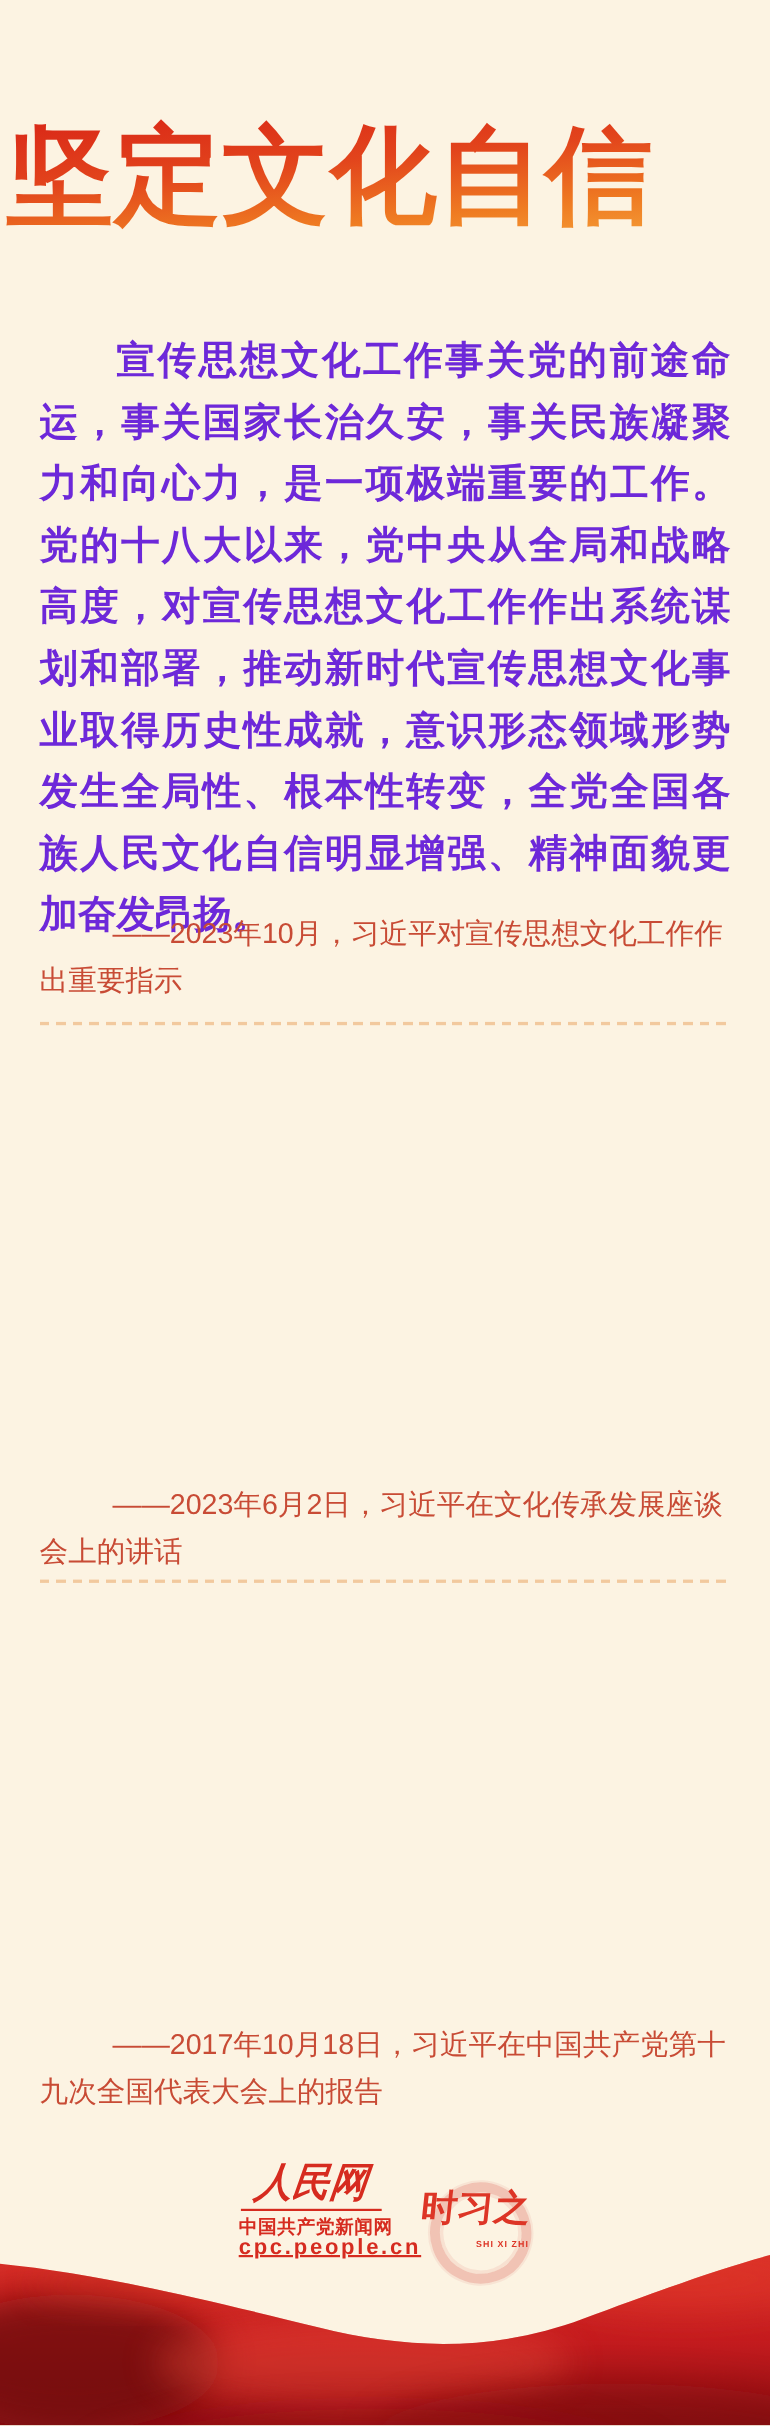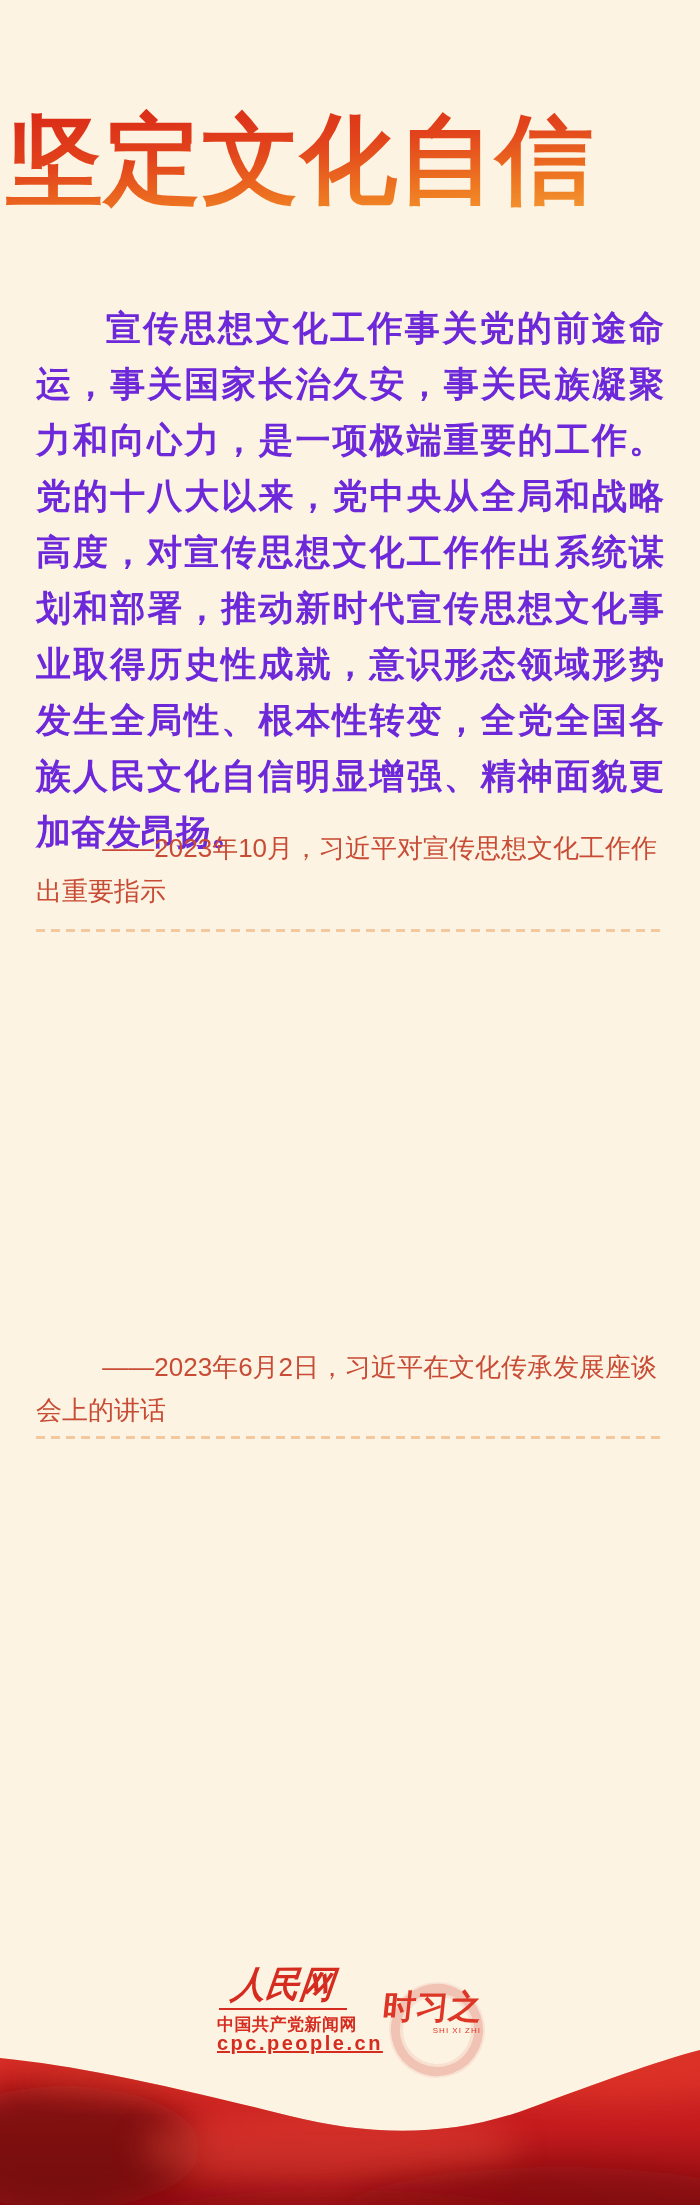--- a/index.html
+++ b/index.html
@@ -75,22 +75,22 @@
     box-shadow:0 0 0 3px rgba(236,170,158,.25) inset, 0 0 0 2px rgba(236,170,158,.2);
     transform:rotate(-20deg);
   }
   .shixizhi-chars{
     position:absolute;left:0;top:2px;width:100px;
     color:#dd3526;font-weight:800;font-size:33px;line-height:34px;
     transform:skewX(-6deg);
     white-space:nowrap;
   }
   .shixizhi-latin{
-    position:absolute;right:2px;top:38px;
-    color:#dd3526;font-weight:400;font-size:8px;letter-spacing:1px;
+    position:absolute;right:2px;top:48px;
+    color:#dd3526;font-weight:700;font-size:8px;letter-spacing:1px;
     white-space:nowrap;
   }
   
   .ribbon{position:absolute;left:0;bottom:0;width:700px;height:175px;display:block;}
 </style>
 </head>
 <body>
 
 <div class="poster">
 
@@ -98,20 +98,21 @@
 
   <p class="quote q1">宣传思想文化工作事关党的前途命运，事关国家长治久安，事关民族凝聚力和向心力，是一项极端重要的工作。党的十八大以来，党中央从全局和战略高度，对宣传思想文化工作作出系统谋划和部署，推动新时代宣传思想文化事业取得历史性成就，意识形态领域形势发生全局性、根本性转变，全党全国各族人民文化自信明显增强、精神面貌更加奋发昂扬。</p>
   <p class="attr a1">——2023年10月，习近平对宣传思想文化工作作出重要指示</p>
 
   <div class="divider d1"></div>
 
   <p class="attr a2">——2023年6月2日，习近平在文化传承发展座谈会上的讲话</p>
 
   <div class="divider d2"></div>
 
+  <p class="attr a3">——2017年10月18日，习近平在中国共产党第十九次全国代表大会上的报告</p>
 
   <div class="logos">
     <div class="people-logo">
       <div class="people-calligraphy">人民网</div>
       <div class="people-underline"></div>
       <div class="people-line1">中国共产党新闻网</div>
       <div class="people-line2">cpc.people.cn</div>
     </div>
     <div class="shixizhi-logo">
       <div class="shixizhi-ring"></div>

